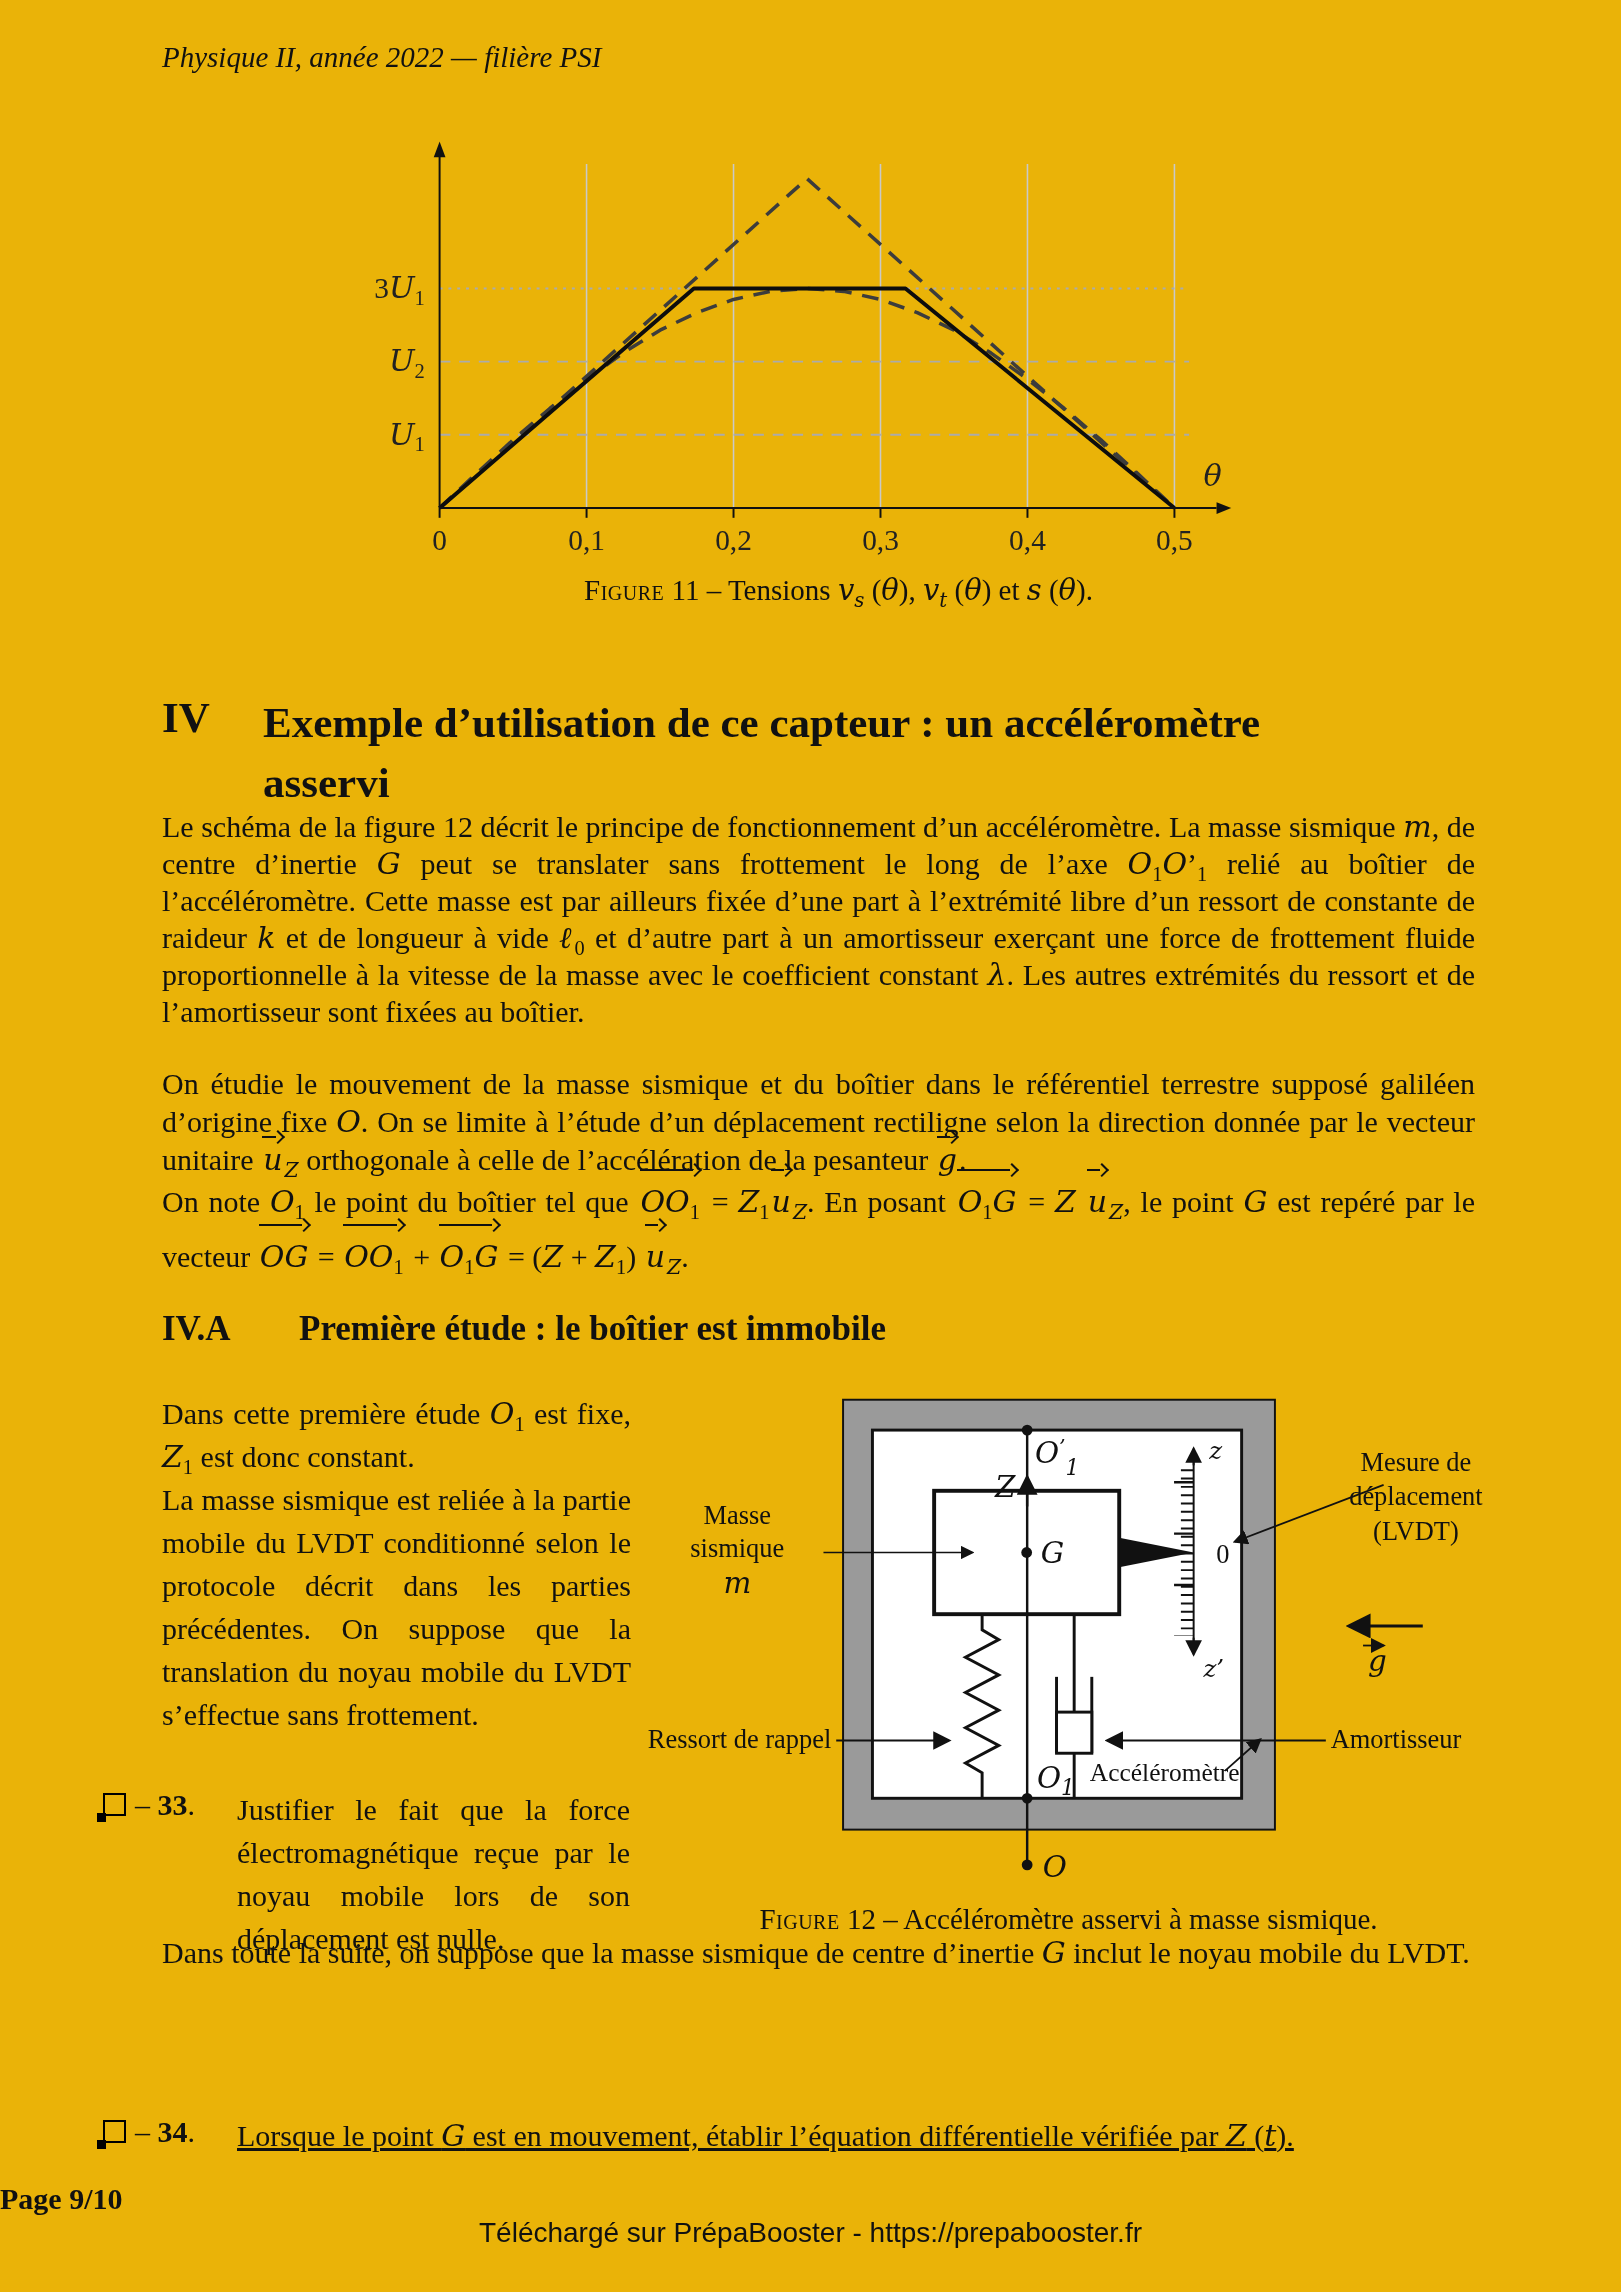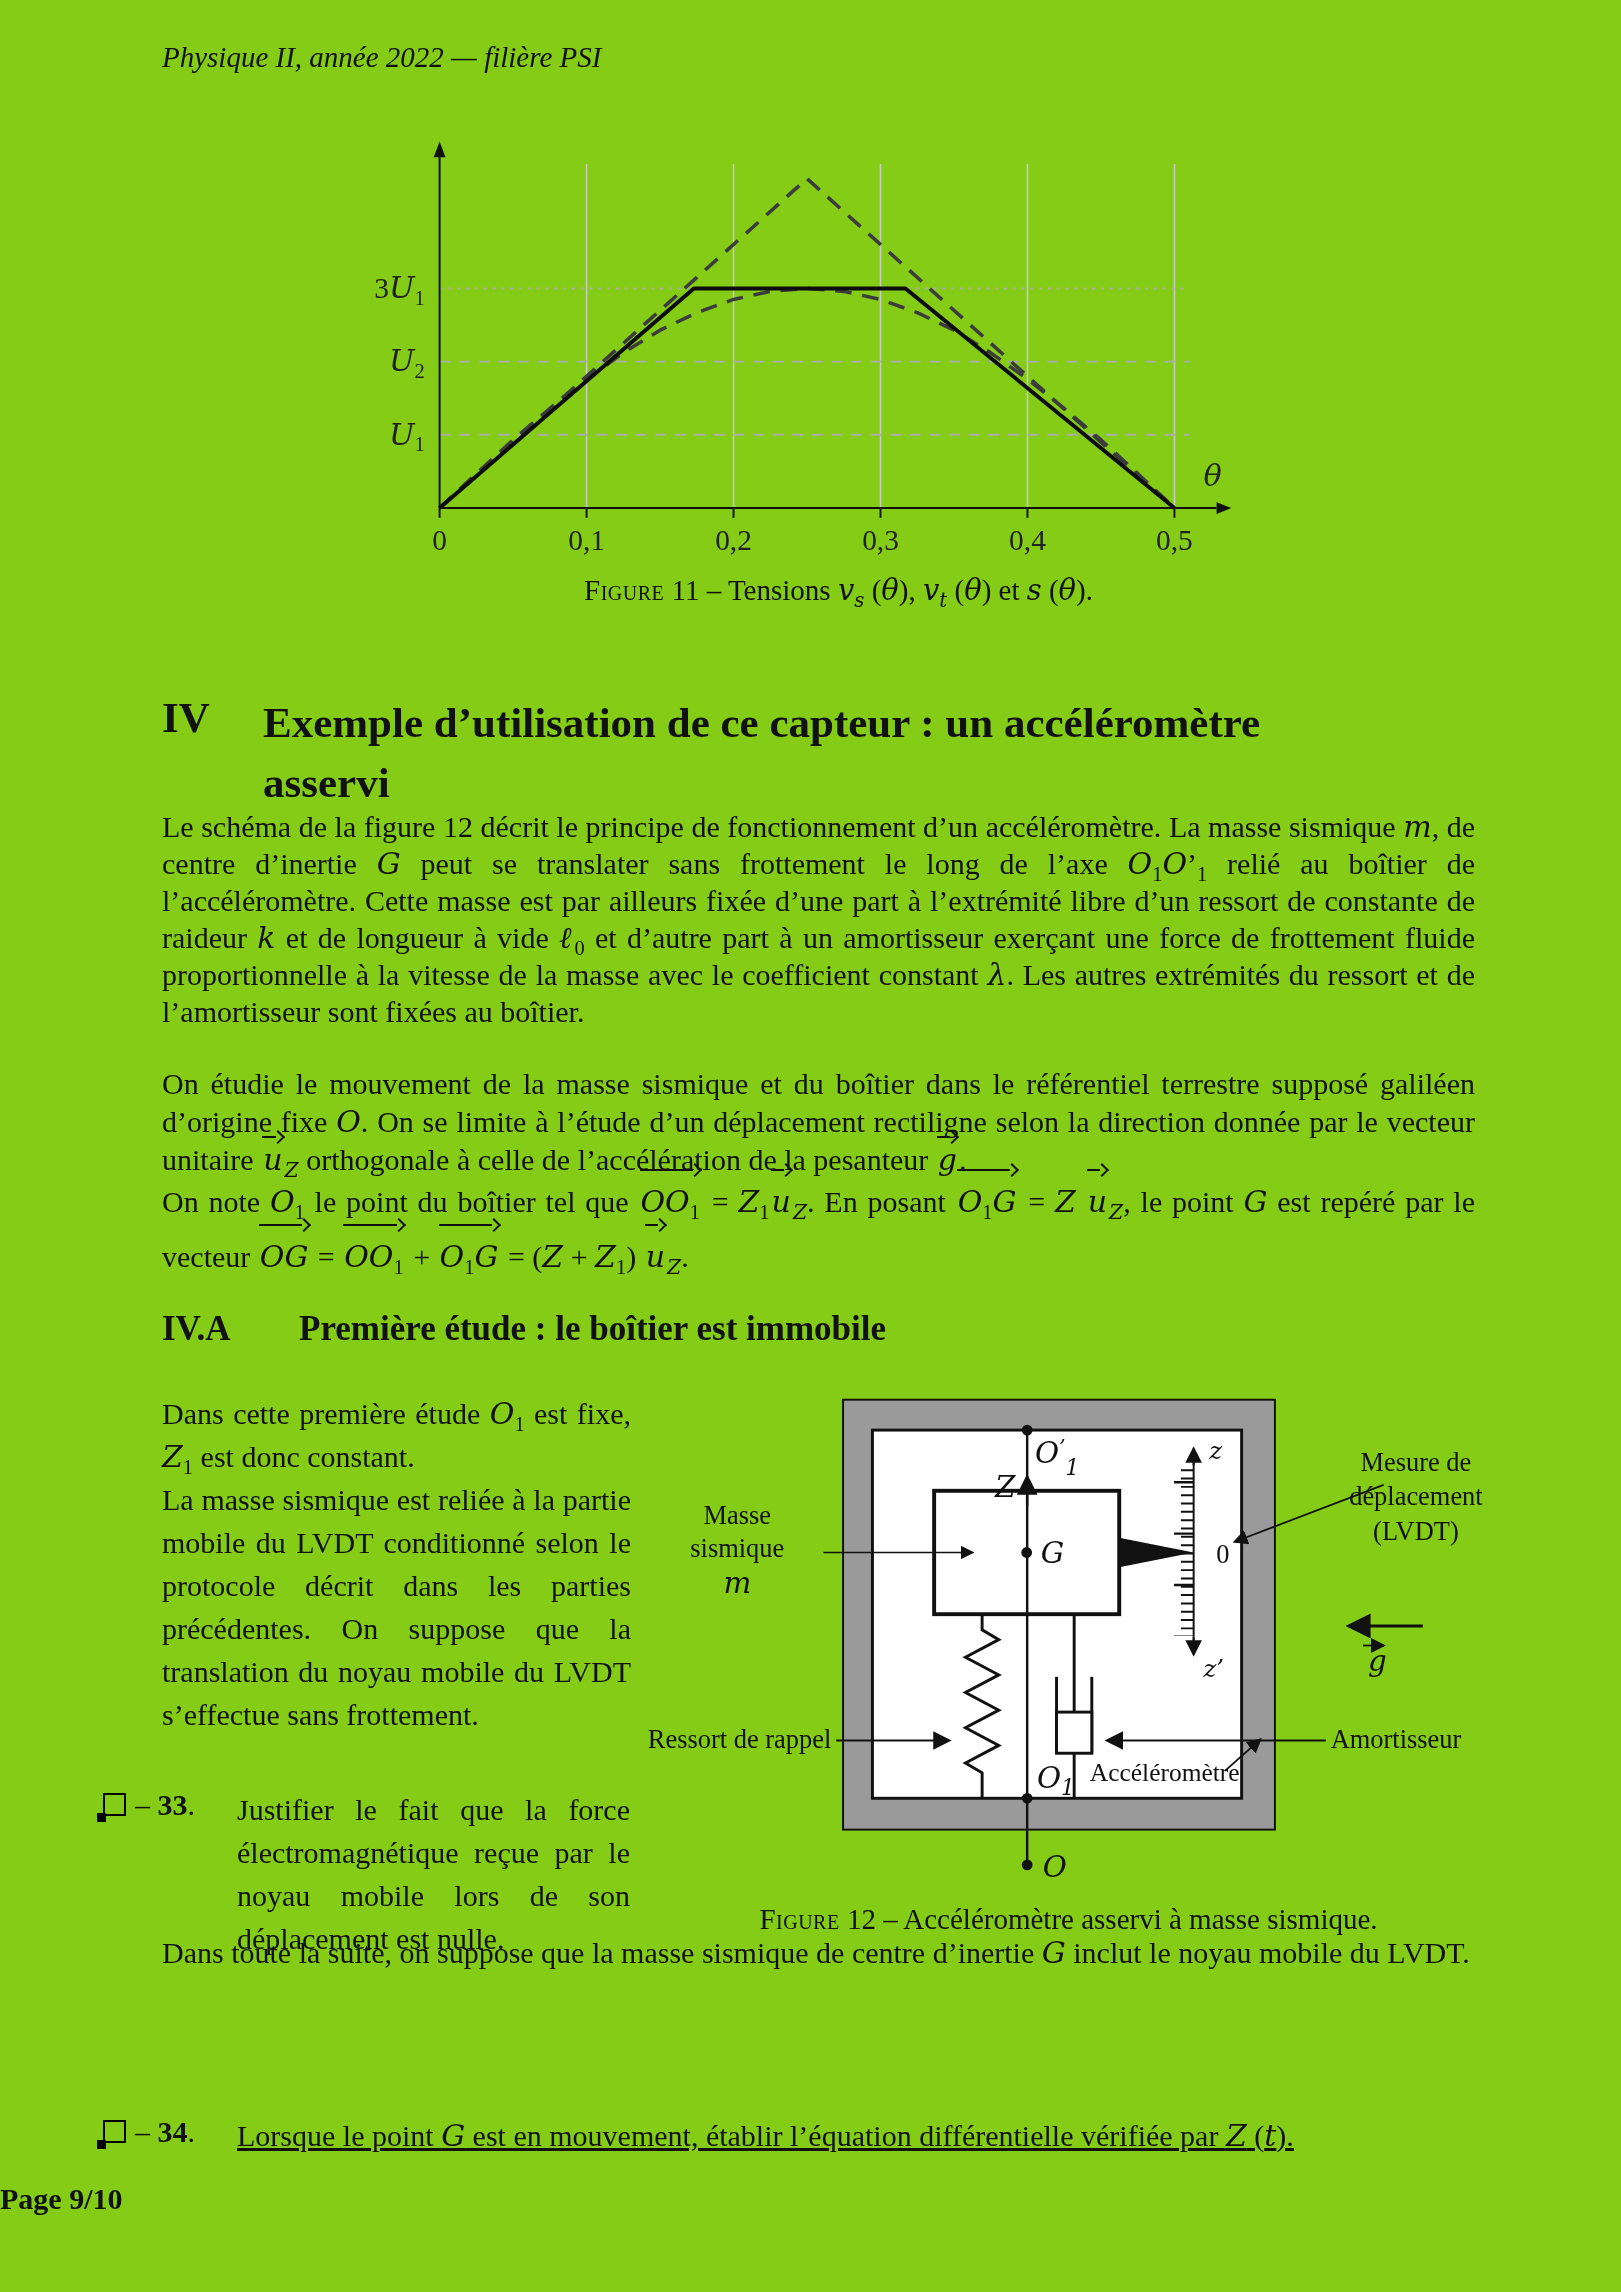--- a/index.html
+++ b/index.html
@@ -1,16 +1,16 @@
 <!DOCTYPE html>
 <html><head>
 <meta charset="utf-8">
 <style>
   html,body{margin:0;padding:0;background:#e8e8e8;}
-  .page{position:relative;width:1621px;height:2293px;background:#84cc16;margin:0 auto;
+  .page{position:relative;width:1621px;height:2293px;background:#eab308;margin:0 auto;
         font-family:"Liberation Serif",serif;color:#111;overflow:hidden;}
 
   .hdr{position:absolute;left:162px;top:41px;font-style:italic;font-size:29px;}
 
   
   .chart-wrap{position:absolute;left:323px;top:106px;width:921px;height:466px;}
   .ct{font-family:"Liberation Serif",serif;font-size:30px;fill:#222;}
   .cti{font-family:"DejaVu Serif",serif;font-style:italic;font-size:31px;fill:#222;}
   .fig-cap{position:absolute;left:0;width:1621px;text-align:center;font-size:29px;}
   .cap11{top:573px;padding-left:28px;}
@@ -207,15 +207,16 @@
   <div class="fig-cap cap12" style="left:637px;width:863px;"><span class="sc">Figure</span> 12 – Accéléromètre asservi à masse sismique.</div>
 
   <div class="para pbottom">Dans toute la suite, on suppose que la masse sismique de centre d’inertie <span class="m">G</span> inclut le noyau mobile du LVDT.</div>
 
   <div class="qrow q34">
     <span class="qmark"><span class="ballot"></span>&nbsp;–&nbsp;<b>34</b>.</span>
     <span class="qtext">Lorsque le point <span class="m">G</span> est en mouvement, établir l’équation différentielle vérifiée par <span class="m">Z</span> (<span class="m">t</span>).</span>
   </div>
 
   <div class="foot-page">Page 9/10</div>
+  <div class="foot-dl">Téléchargé sur PrépaBooster - https://prepabooster.fr</div>
 
 </div>
 
 
 </body></html>

